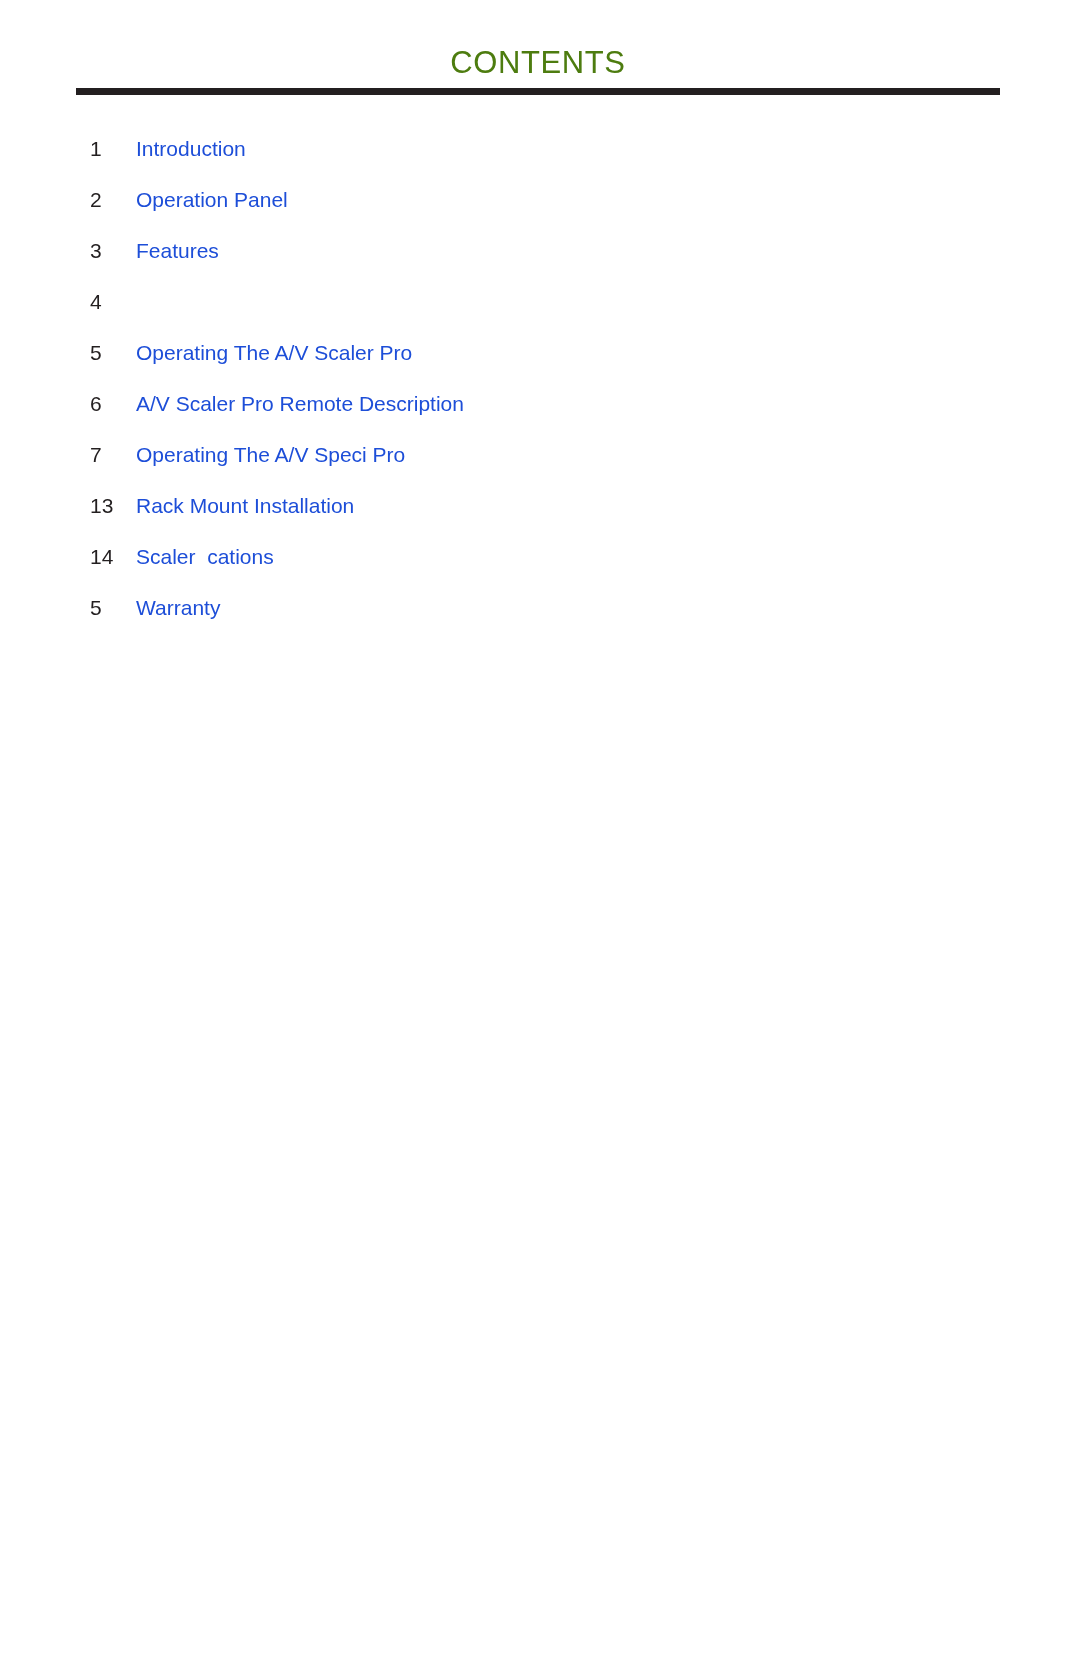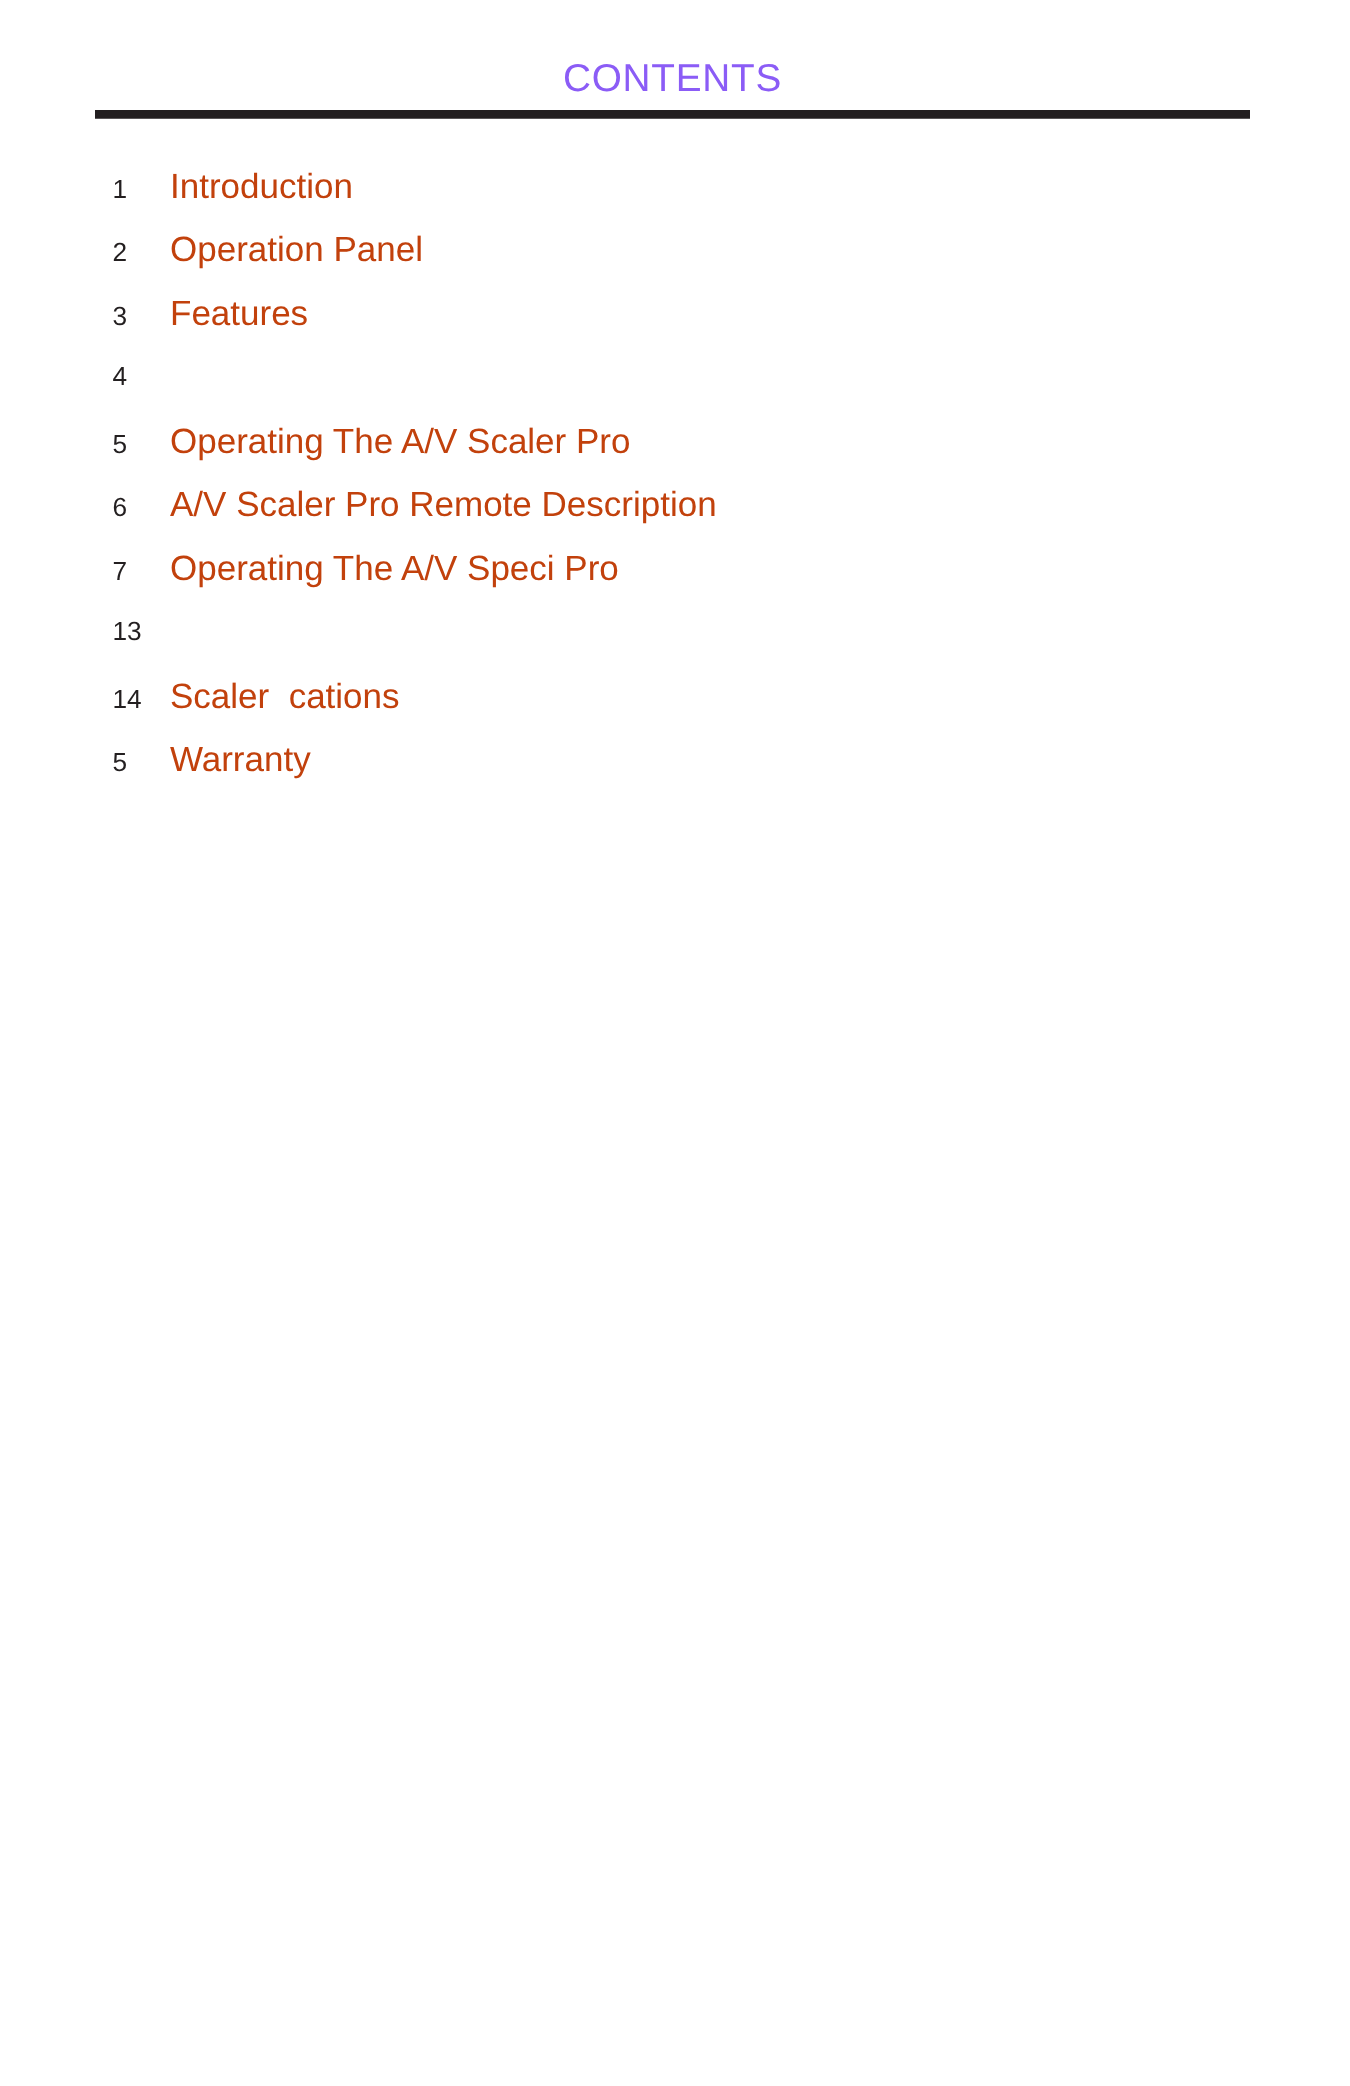--- a/index.html
+++ b/index.html
@@ -31,21 +31,21 @@
     top: 44px;
     width: 924px;
   }
 
   .page-title {
     font-size: 31px;
     line-height: 37px;
     font-weight: 400;
     letter-spacing: 0.6px;
     text-align: center;
-    color: #8b5cf6;
+    color: #4d7c0f;
     margin: 0;
     padding: 0 0 4px 0;
     white-space: nowrap;
   }
 
   .title-rule {
     width: 924px;
     height: 7px;
     background: #231f20;
     margin-top: 3px;
@@ -70,23 +70,23 @@
     width: 46px;
     font-size: 21px;
     line-height: 28px;
     color: #231f20;
     text-align: left;
     white-space: nowrap;
   }
 
   .toc-label {
     flex: 1 1 auto;
-    font-size: 28px;
+    font-size: 21px;
     line-height: 28px;
-    color: #c2410c;
+    color: #1d4ed8;
     white-space: pre;
   }
 </style>
 </head>
 <body>
 
 <div class="page">
 
   <div class="header">
     <h1 class="page-title">CONTENTS</h1>
@@ -116,20 +116,21 @@
       <div class="toc-row">
         <span class="toc-page">6</span>
         <span class="toc-label">A/V Scaler Pro Remote Description</span>
       </div>
       <div class="toc-row">
         <span class="toc-page">7</span>
         <span class="toc-label">Operating The A/V Speci Pro</span>
       </div>
       <div class="toc-row">
         <span class="toc-page">13</span>
+        <span class="toc-label">Rack Mount Installation</span>
       </div>
       <div class="toc-row">
         <span class="toc-page">14</span>
         <span class="toc-label">Scaler  cations</span>
       </div>
       <div class="toc-row">
         <span class="toc-page">5</span>
         <span class="toc-label">Warranty</span>
       </div>
     </div>

